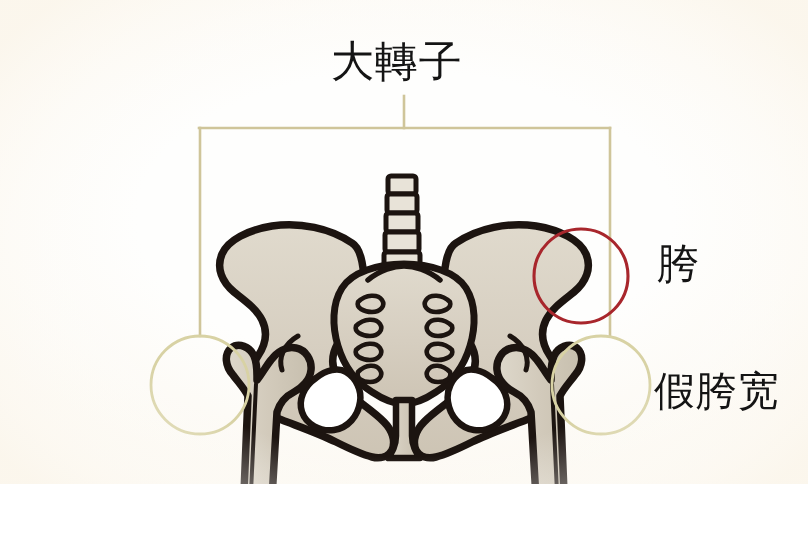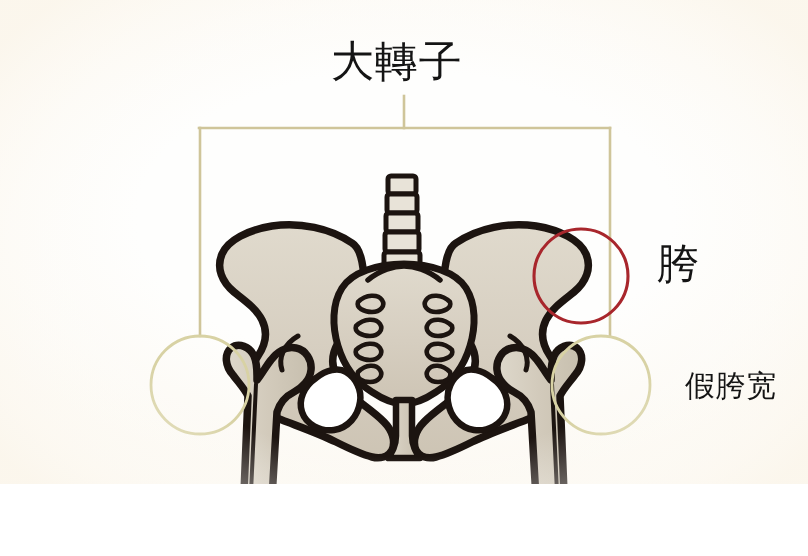--- a/index.html
+++ b/index.html
@@ -48,23 +48,23 @@
     left: 331px;
     top: 40px;
     font-size: 43px;
   }
   #label-hip {
     left: 657px;
     top: 243px;
     font-size: 42px;
   }
   #label-false-hip {
-    left: 685px;
+    left: 654px;
     top: 371px;
-    font-size: 30px;
+    font-size: 41px;
   }
 </style>
 </head>
 <body>
 
 <div id="stage" style="background: rgb(254, 254, 253);">
 
   <svg class="diagram-svg" viewBox="0 0 808 556" xmlns="http://www.w3.org/2000/svg">
     <defs>
       <linearGradient id="boneGrad" x1="0" y1="0" x2="0" y2="1">

